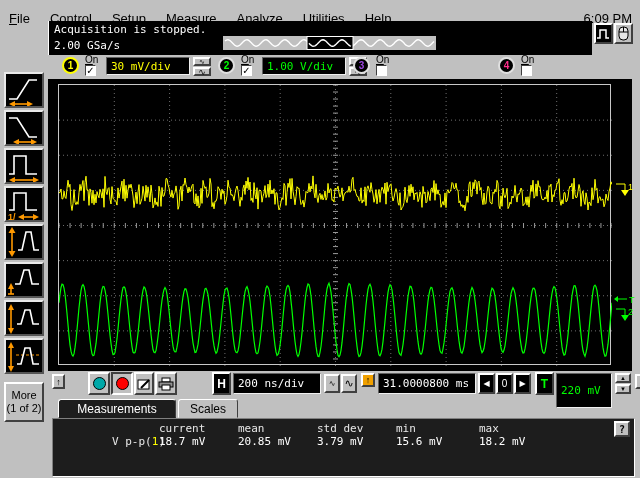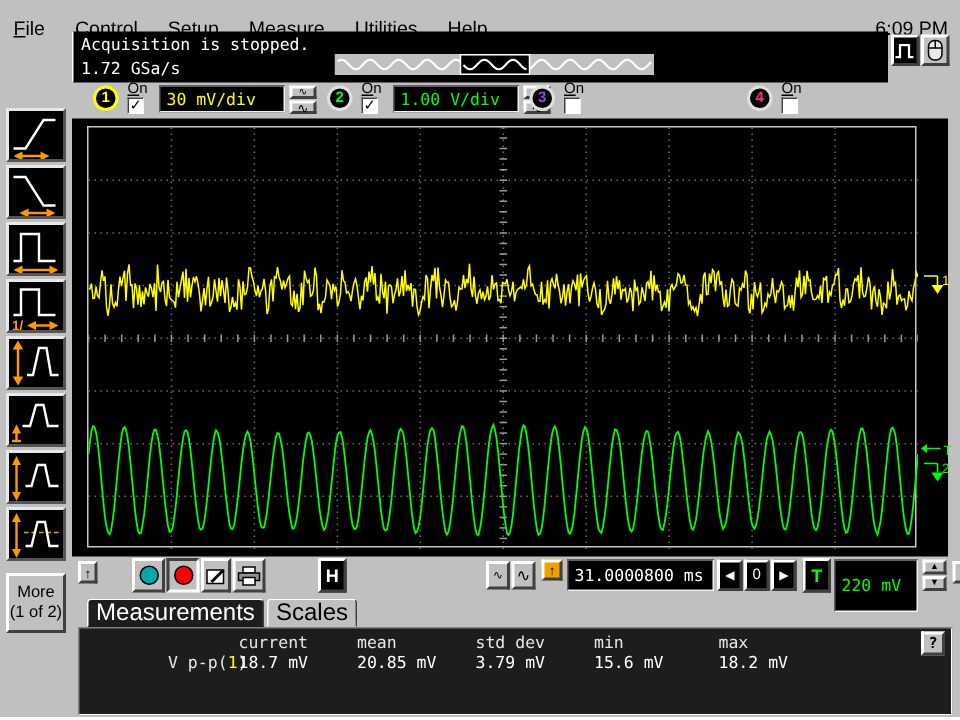--- a/index.html
+++ b/index.html
@@ -45,21 +45,21 @@
   .graybtn{position:absolute;left:4px;width:40px;background:#c0c0c0;border:2px solid;
         border-color:#fff #404040 #404040 #fff;display:flex;flex-direction:column;
         align-items:center;justify-content:center;font-size:11px;color:#000;line-height:13px}
   
   #toolbar{left:48px;top:371px;width:592px;height:27px}
   #toolbar .btn{position:absolute}
   #toolbar .f{position:absolute}
   .dot{width:13px;height:13px;border-radius:50%;border:1px solid #000}
   
   .tab{position:absolute;top:399px;height:19px;display:flex;align-items:center;justify-content:center;
-       font-size:16px;border:1px solid;border-color:#fff #404040 #c0c0c0 #fff;
+       font-size:12px;border:1px solid;border-color:#fff #404040 #c0c0c0 #fff;
        border-top-left-radius:3px;border-top-right-radius:3px}
   .tab.sel{background:#1d1d1d;color:#fff;border-bottom-color:#1d1d1d;z-index:2}
   .tab.unsel{background:#c0c0c0;color:#000}
   #mpanel{left:52px;top:418px;width:583px;height:59px;background:#1d1d1d;
           border:1px solid;border-color:#808080 #fff #fff #808080;color:#e8e8e8;
           font-family:"DejaVu Sans Mono",monospace;font-size:11px}
   .mcol{position:absolute;width:76px}
   .mhdr{position:absolute;top:3px}
   .mval{position:absolute;top:16px;color:#fff}
   #bottomline{left:0;top:478px;width:640px;height:2px;background:#fff}
@@ -67,28 +67,29 @@
 </head>
 <body>
 
 <div id="screen">
 
   <div id="menubar" class="abs">
     <span class="mitem"><u>F</u>ile</span>
     <span class="mitem"><u>C</u>ontrol</span>
     <span class="mitem"><u>S</u>etup</span>
     <span class="mitem"><u>M</u>easure</span>
+    <span class="mitem"><u>A</u>nalyze</span>
     <span class="mitem"><u>U</u>tilities</span>
     <span class="mitem"><u>H</u>elp</span>
     <span id="clock">6:09 PM</span>
   </div>
 
   <div id="status" class="abs">
     <div class="line mono" style="top:2px">Acquisition is stopped.</div>
-    <div class="line mono" style="top:18px">1.72 GSa/s</div>
+    <div class="line mono" style="top:18px">2.00 GSa/s</div>
     <svg class="abs" style="left:174px;top:15px" width="213" height="14">
       <rect x="0" y="0" width="213" height="14" fill="#c0c0c0"></rect>
       <g id="sbwave">
           <polyline points="2,5.0 3,4.3 4,3.9 5,3.8 6,4.1 7,4.6 8,5.5 9,6.5 10,7.5 11,8.5 12,9.3 13,9.9 14,10.2 15,10.1 16,9.7 17,9.0 18,8.1 19,7.0 20,6.0 21,5.1 22,4.3 23,3.9 24,3.8 25,4.0 26,4.6 27,5.4 28,6.4 29,7.5 30,8.5 31,9.3 32,9.9 33,10.2 34,10.1 35,9.7 36,9.0 37,8.1 38,7.1 39,6.0 40,5.1 41,4.4 42,3.9 43,3.8 44,4.0 45,4.6 46,5.4 47,6.4 48,7.4 49,8.4 50,9.3 51,9.9 52,10.2 53,10.1 54,9.7 55,9.1 56,8.2 57,7.1 58,6.1 59,5.1 60,4.4 61,3.9 62,3.8 63,4.0 64,4.6 65,5.4 66,6.3 67,7.4 68,8.4 69,9.2 70,9.9 71,10.2 72,10.1 73,9.8 74,9.1 75,8.2 76,7.2 77,6.1 78,5.2 79,4.4 80,3.9 81,3.8 82,4.0 83,4.5 84,5.3 85,6.3 86,7.3 87,8.4 88,9.2 89,9.8 90,10.2 91,10.1 92,9.8 93,9.1 94,8.2 95,7.2 96,6.2 97,5.2 98,4.4 99,4.0 100,3.8 101,4.0 102,4.5 103,5.3 104,6.2 105,7.3 106,8.3 107,9.2 108,9.8 109,10.2 110,10.2 111,9.8 112,9.2 113,8.3 114,7.3 115,6.2 116,5.2 117,4.5 118,4.0 119,3.8 120,4.0 121,4.5 122,5.2 123,6.2 124,7.3 125,8.3 126,9.2 127,9.8 128,10.2 129,10.2 130,9.8 131,9.2 132,8.3 133,7.3 134,6.2 135,5.3 136,4.5 137,4.0 138,3.8 139,4.0 140,4.4 141,5.2 142,6.2 143,7.2 144,8.2 145,9.1 146,9.8 147,10.1 148,10.2 149,9.8 150,9.2 151,8.3 152,7.3 153,6.3 154,5.3 155,4.5 156,4.0 157,3.8 158,3.9 159,4.4 160,5.2 161,6.1 162,7.2 163,8.2 164,9.1 165,9.8 166,10.1 167,10.2 168,9.9 169,9.2 170,8.4 171,7.4 172,6.3 173,5.4 174,4.6 175,4.0 176,3.8 177,3.9 178,4.4 179,5.1 180,6.1 181,7.1 182,8.2 183,9.1 184,9.7 185,10.1 186,10.2 187,9.9 188,9.3 189,8.4 190,7.4 191,6.4 192,5.4 193,4.6 194,4.0 195,3.8 196,3.9 197,4.4 198,5.1 199,6.0 200,7.1 201,8.1 202,9.0 203,9.7 204,10.1 205,10.2 206,9.9 207,9.3 208,8.5 209,7.5 210,6.4 211,5.4 " stroke="#fff" stroke-width="1.4"></polyline>
           <rect x="84" y="0.5" width="46" height="13" fill="#000" stroke="#fff"></rect>
           <polyline points="86,7.3 87,8.4 88,9.2 89,9.8 90,10.2 91,10.1 92,9.8 93,9.1 94,8.2 95,7.2 96,6.2 97,5.2 98,4.4 99,4.0 100,3.8 101,4.0 102,4.5 103,5.3 104,6.2 105,7.3 106,8.3 107,9.2 108,9.8 109,10.2 110,10.2 111,9.8 112,9.2 113,8.3 114,7.3 115,6.2 116,5.2 117,4.5 118,4.0 119,3.8 120,4.0 121,4.5 122,5.2 123,6.2 124,7.3 125,8.3 126,9.2 127,9.8 128,10.2 " stroke="#fff" stroke-width="1.4"></polyline>
         </g>
     </svg>
   </div>
 
@@ -369,20 +370,21 @@
       </svg>
       </div>
     <div class="btn" style="left:107px;top:1px;width:22px;height:23px">
       <svg width="16" height="14">
         <rect x="4" y="1" width="8" height="4" fill="#fff" stroke="#000"></rect>
         <rect x="1" y="5" width="14" height="5" fill="#909090" stroke="#000"></rect>
         <rect x="4" y="8" width="8" height="5" fill="#fff" stroke="#000"></rect>
       </svg>
       </div>
     <div class="btn dark" style="left:164px;top:1px;width:19px;height:23px;color:#fff;font-weight:bold;font-size:12px">H</div>
+    <div class="f" style="left:185px;top:2px;width:88px;height:21px">200 ns/div</div>
     <div class="btn" style="left:276px;top:3px;width:16px;height:19px;font-size:8px">∿</div>
     <div class="btn" style="left:293px;top:3px;width:16px;height:19px;font-size:11px">∿</div>
     <div class="btn" style="left:313px;top:2px;width:14px;height:14px;background:#f0a000;font-size:9px;color:#000">↑</div>
     <div class="f" style="left:330px;top:2px;width:98px;height:21px">31.0000800 ms</div>
     <div class="btn dark" style="left:430px;top:2px;width:17px;height:21px;color:#fff;font-size:8px">◀</div>
     <div class="btn dark" style="left:448px;top:2px;width:17px;height:21px;color:#fff;font-size:10px">0</div>
     <div class="btn dark" style="left:466px;top:2px;width:17px;height:21px;color:#fff;font-size:8px">▶</div>
     <div class="btn dark" style="left:487px;top:1px;width:19px;height:23px;color:#00ff00;font-weight:bold;font-size:12px">T</div>
     <div class="f" style="left:508px;top:2px;width:56px;height:35px;color:#00ff00">220 mV</div>
     <div class="btn" style="left:567px;top:2px;width:16px;height:10px;font-size:6px">▲</div>

